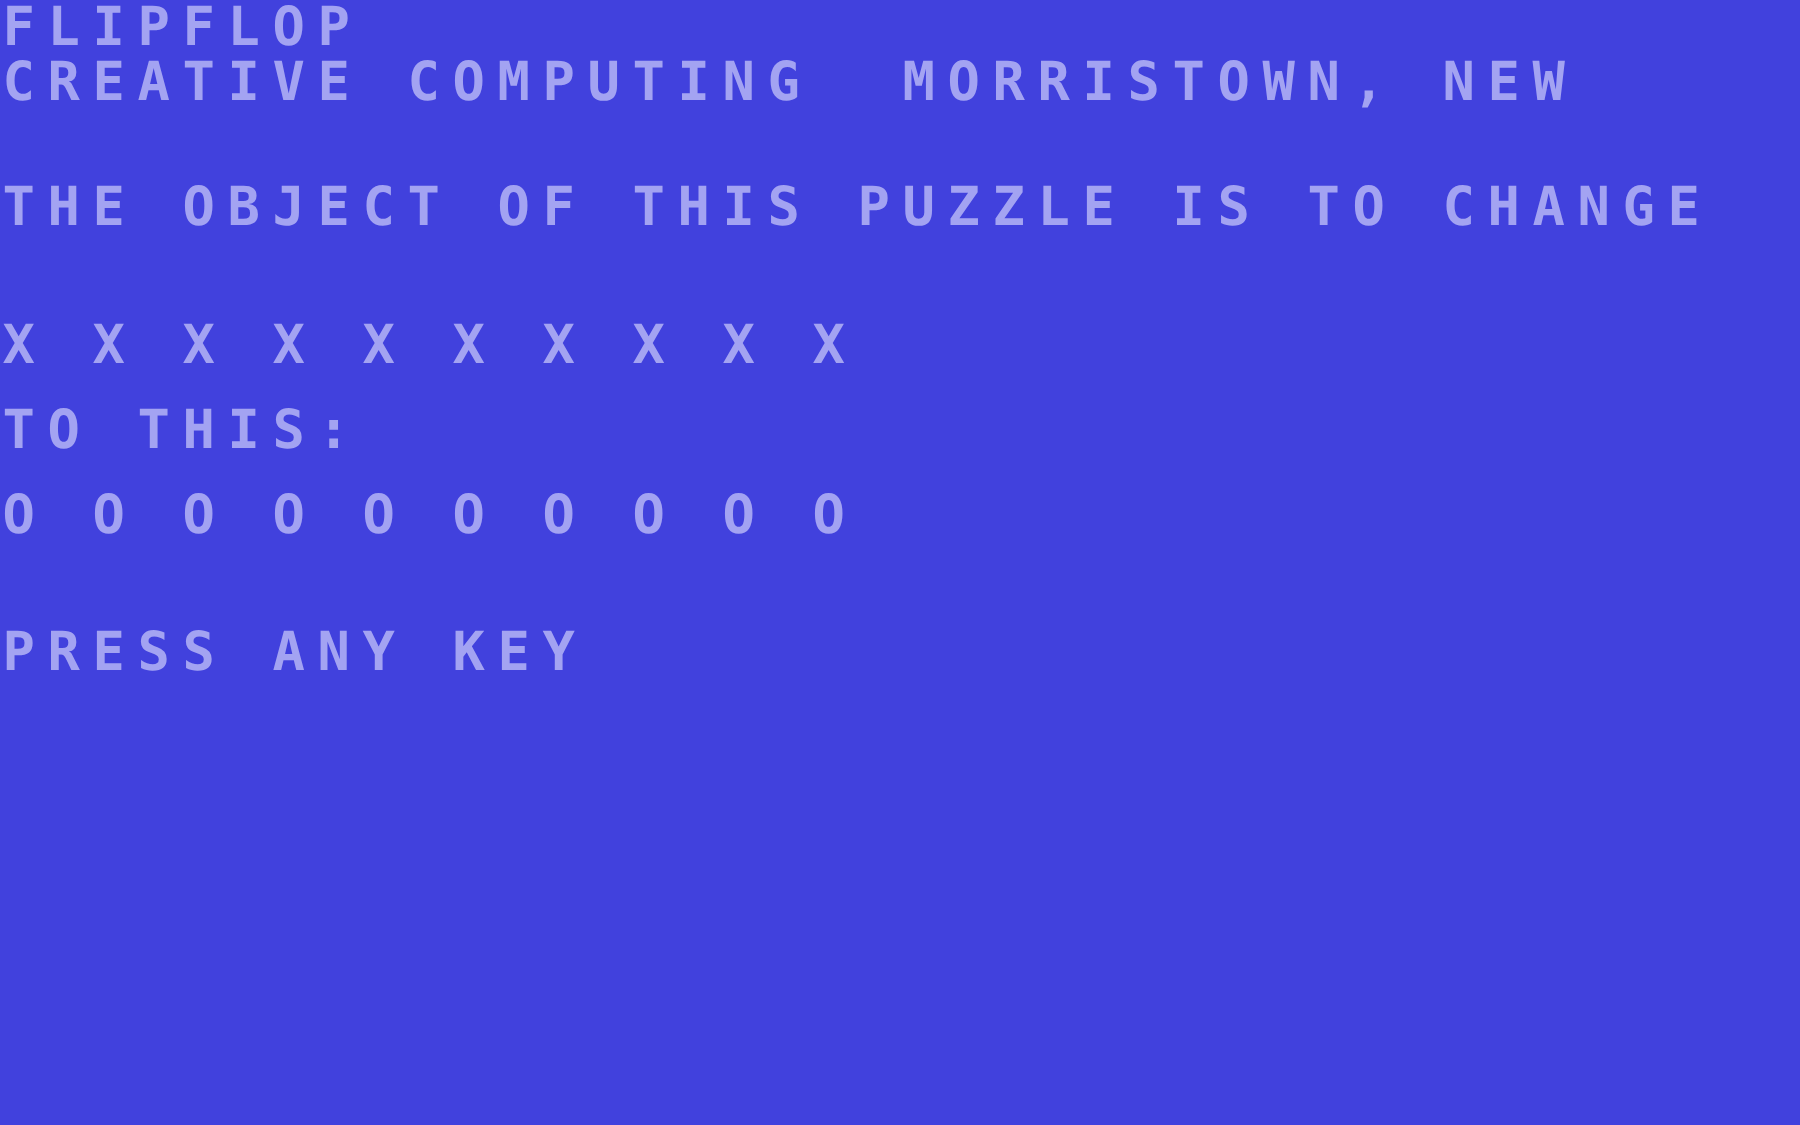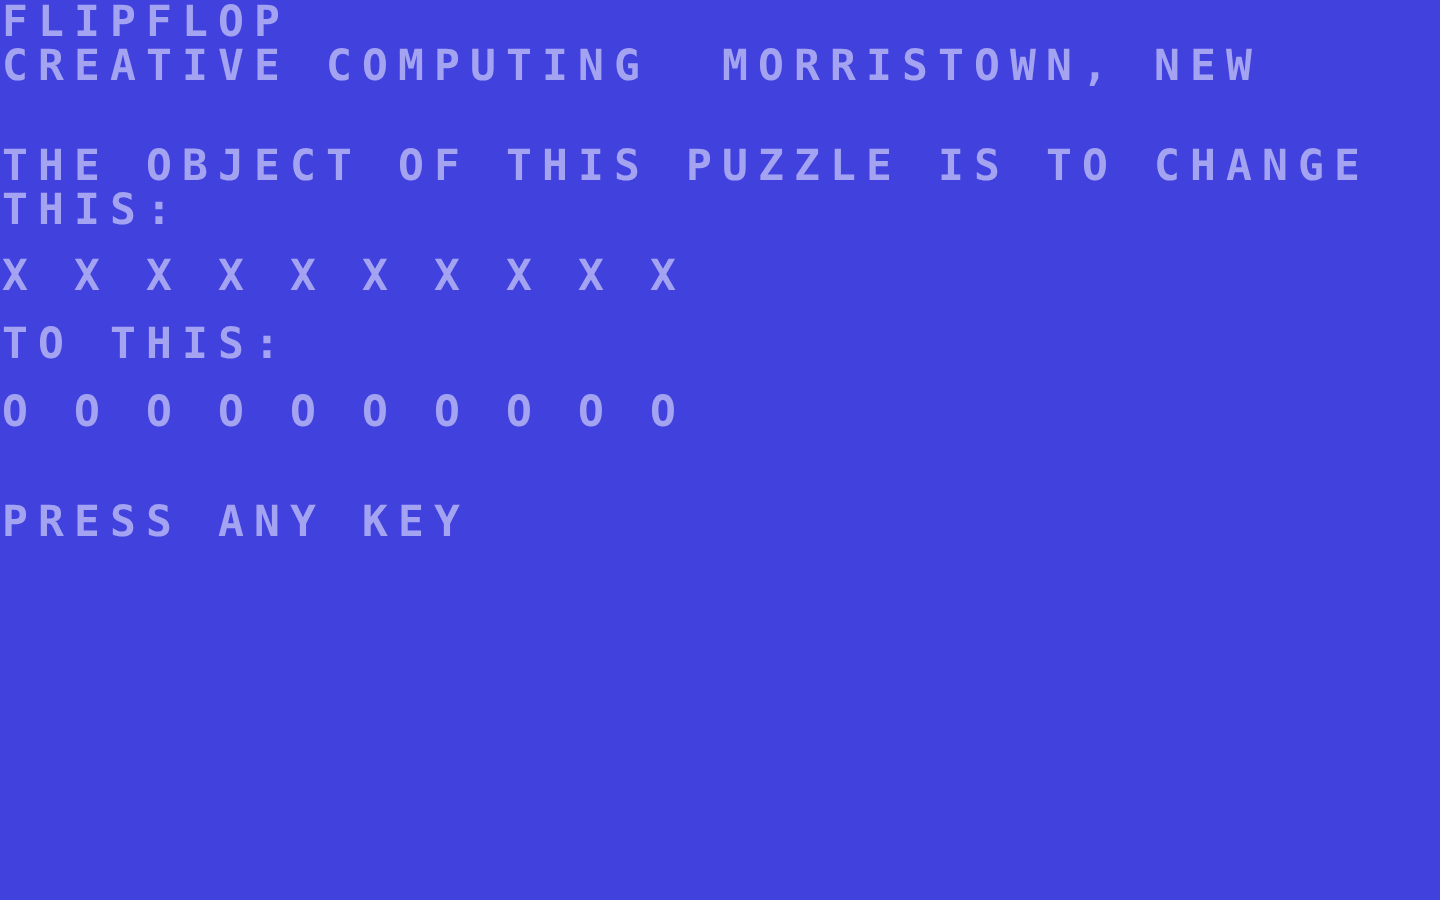--- a/index.html
+++ b/index.html
@@ -56,21 +56,20 @@
 <div id="screen" style="background: rgb(65, 65, 221);">
   <div id="textgrid">
 
     <div class="row" style="top: 0px; color: rgb(163, 163, 242);"><span class="cell" style="width: 36px;">F</span><span class="cell" style="width: 36px;">L</span><span class="cell" style="width: 36px;">I</span><span class="cell" style="width: 36px;">P</span><span class="cell" style="width: 36px;">F</span><span class="cell" style="width: 36px;">L</span><span class="cell" style="width: 36px;">O</span><span class="cell" style="width: 36px;">P</span></div>
 
     <div class="row" style="top: 44px; color: rgb(163, 163, 242);"><span class="cell" style="width: 36px;">C</span><span class="cell" style="width: 36px;">R</span><span class="cell" style="width: 36px;">E</span><span class="cell" style="width: 36px;">A</span><span class="cell" style="width: 36px;">T</span><span class="cell" style="width: 36px;">I</span><span class="cell" style="width: 36px;">V</span><span class="cell" style="width: 36px;">E</span><span class="cell" style="width: 36px;">&nbsp;</span><span class="cell" style="width: 36px;">C</span><span class="cell" style="width: 36px;">O</span><span class="cell" style="width: 36px;">M</span><span class="cell" style="width: 36px;">P</span><span class="cell" style="width: 36px;">U</span><span class="cell" style="width: 36px;">T</span><span class="cell" style="width: 36px;">I</span><span class="cell" style="width: 36px;">N</span><span class="cell" style="width: 36px;">G</span><span class="cell" style="width: 36px;">&nbsp;</span><span class="cell" style="width: 36px;">&nbsp;</span><span class="cell" style="width: 36px;">M</span><span class="cell" style="width: 36px;">O</span><span class="cell" style="width: 36px;">R</span><span class="cell" style="width: 36px;">R</span><span class="cell" style="width: 36px;">I</span><span class="cell" style="width: 36px;">S</span><span class="cell" style="width: 36px;">T</span><span class="cell" style="width: 36px;">O</span><span class="cell" style="width: 36px;">W</span><span class="cell" style="width: 36px;">N</span><span class="cell" style="width: 36px;">,</span><span class="cell" style="width: 36px;">&nbsp;</span><span class="cell" style="width: 36px;">N</span><span class="cell" style="width: 36px;">E</span><span class="cell" style="width: 36px;">W</span></div>
 
 
     <div class="row" style="top: 144px; color: rgb(163, 163, 242);"><span class="cell" style="width: 36px;">T</span><span class="cell" style="width: 36px;">H</span><span class="cell" style="width: 36px;">E</span><span class="cell" style="width: 36px;">&nbsp;</span><span class="cell" style="width: 36px;">O</span><span class="cell" style="width: 36px;">B</span><span class="cell" style="width: 36px;">J</span><span class="cell" style="width: 36px;">E</span><span class="cell" style="width: 36px;">C</span><span class="cell" style="width: 36px;">T</span><span class="cell" style="width: 36px;">&nbsp;</span><span class="cell" style="width: 36px;">O</span><span class="cell" style="width: 36px;">F</span><span class="cell" style="width: 36px;">&nbsp;</span><span class="cell" style="width: 36px;">T</span><span class="cell" style="width: 36px;">H</span><span class="cell" style="width: 36px;">I</span><span class="cell" style="width: 36px;">S</span><span class="cell" style="width: 36px;">&nbsp;</span><span class="cell" style="width: 36px;">P</span><span class="cell" style="width: 36px;">U</span><span class="cell" style="width: 36px;">Z</span><span class="cell" style="width: 36px;">Z</span><span class="cell" style="width: 36px;">L</span><span class="cell" style="width: 36px;">E</span><span class="cell" style="width: 36px;">&nbsp;</span><span class="cell" style="width: 36px;">I</span><span class="cell" style="width: 36px;">S</span><span class="cell" style="width: 36px;">&nbsp;</span><span class="cell" style="width: 36px;">T</span><span class="cell" style="width: 36px;">O</span><span class="cell" style="width: 36px;">&nbsp;</span><span class="cell" style="width: 36px;">C</span><span class="cell" style="width: 36px;">H</span><span class="cell" style="width: 36px;">A</span><span class="cell" style="width: 36px;">N</span><span class="cell" style="width: 36px;">G</span><span class="cell" style="width: 36px;">E</span></div>
 
-    <div class="row" style="top: 188px; color: rgb(163, 163, 242);"><span class="cell" style="width: 36px;">T</span><span class="cell" style="width: 36px;">H</span><span class="cell" style="width: 36px;">I</span><span class="cell" style="width: 36px;">S</span><span class="cell" style="width: 36px;">:</span></div>
 
     <div class="row" style="top: 254px; color: rgb(163, 163, 242);"><span class="cell" style="width: 36px;">X</span><span class="cell" style="width: 36px;">&nbsp;</span><span class="cell" style="width: 36px;">X</span><span class="cell" style="width: 36px;">&nbsp;</span><span class="cell" style="width: 36px;">X</span><span class="cell" style="width: 36px;">&nbsp;</span><span class="cell" style="width: 36px;">X</span><span class="cell" style="width: 36px;">&nbsp;</span><span class="cell" style="width: 36px;">X</span><span class="cell" style="width: 36px;">&nbsp;</span><span class="cell" style="width: 36px;">X</span><span class="cell" style="width: 36px;">&nbsp;</span><span class="cell" style="width: 36px;">X</span><span class="cell" style="width: 36px;">&nbsp;</span><span class="cell" style="width: 36px;">X</span><span class="cell" style="width: 36px;">&nbsp;</span><span class="cell" style="width: 36px;">X</span><span class="cell" style="width: 36px;">&nbsp;</span><span class="cell" style="width: 36px;">X</span></div>
 
     <div class="row" style="top: 322px; color: rgb(163, 163, 242);"><span class="cell" style="width: 36px;">T</span><span class="cell" style="width: 36px;">O</span><span class="cell" style="width: 36px;">&nbsp;</span><span class="cell" style="width: 36px;">T</span><span class="cell" style="width: 36px;">H</span><span class="cell" style="width: 36px;">I</span><span class="cell" style="width: 36px;">S</span><span class="cell" style="width: 36px;">:</span></div>
 
     <div class="row" style="top: 390px; color: rgb(163, 163, 242);"><span class="cell" style="width: 36px;">O</span><span class="cell" style="width: 36px;">&nbsp;</span><span class="cell" style="width: 36px;">O</span><span class="cell" style="width: 36px;">&nbsp;</span><span class="cell" style="width: 36px;">O</span><span class="cell" style="width: 36px;">&nbsp;</span><span class="cell" style="width: 36px;">O</span><span class="cell" style="width: 36px;">&nbsp;</span><span class="cell" style="width: 36px;">O</span><span class="cell" style="width: 36px;">&nbsp;</span><span class="cell" style="width: 36px;">O</span><span class="cell" style="width: 36px;">&nbsp;</span><span class="cell" style="width: 36px;">O</span><span class="cell" style="width: 36px;">&nbsp;</span><span class="cell" style="width: 36px;">O</span><span class="cell" style="width: 36px;">&nbsp;</span><span class="cell" style="width: 36px;">O</span><span class="cell" style="width: 36px;">&nbsp;</span><span class="cell" style="width: 36px;">O</span></div>
 
     <div class="row" style="top: 500px; color: rgb(163, 163, 242);"><span class="cell" style="width: 36px;">P</span><span class="cell" style="width: 36px;">R</span><span class="cell" style="width: 36px;">E</span><span class="cell" style="width: 36px;">S</span><span class="cell" style="width: 36px;">S</span><span class="cell" style="width: 36px;">&nbsp;</span><span class="cell" style="width: 36px;">A</span><span class="cell" style="width: 36px;">N</span><span class="cell" style="width: 36px;">Y</span><span class="cell" style="width: 36px;">&nbsp;</span><span class="cell" style="width: 36px;">K</span><span class="cell" style="width: 36px;">E</span><span class="cell" style="width: 36px;">Y</span></div>
 
   </div>

